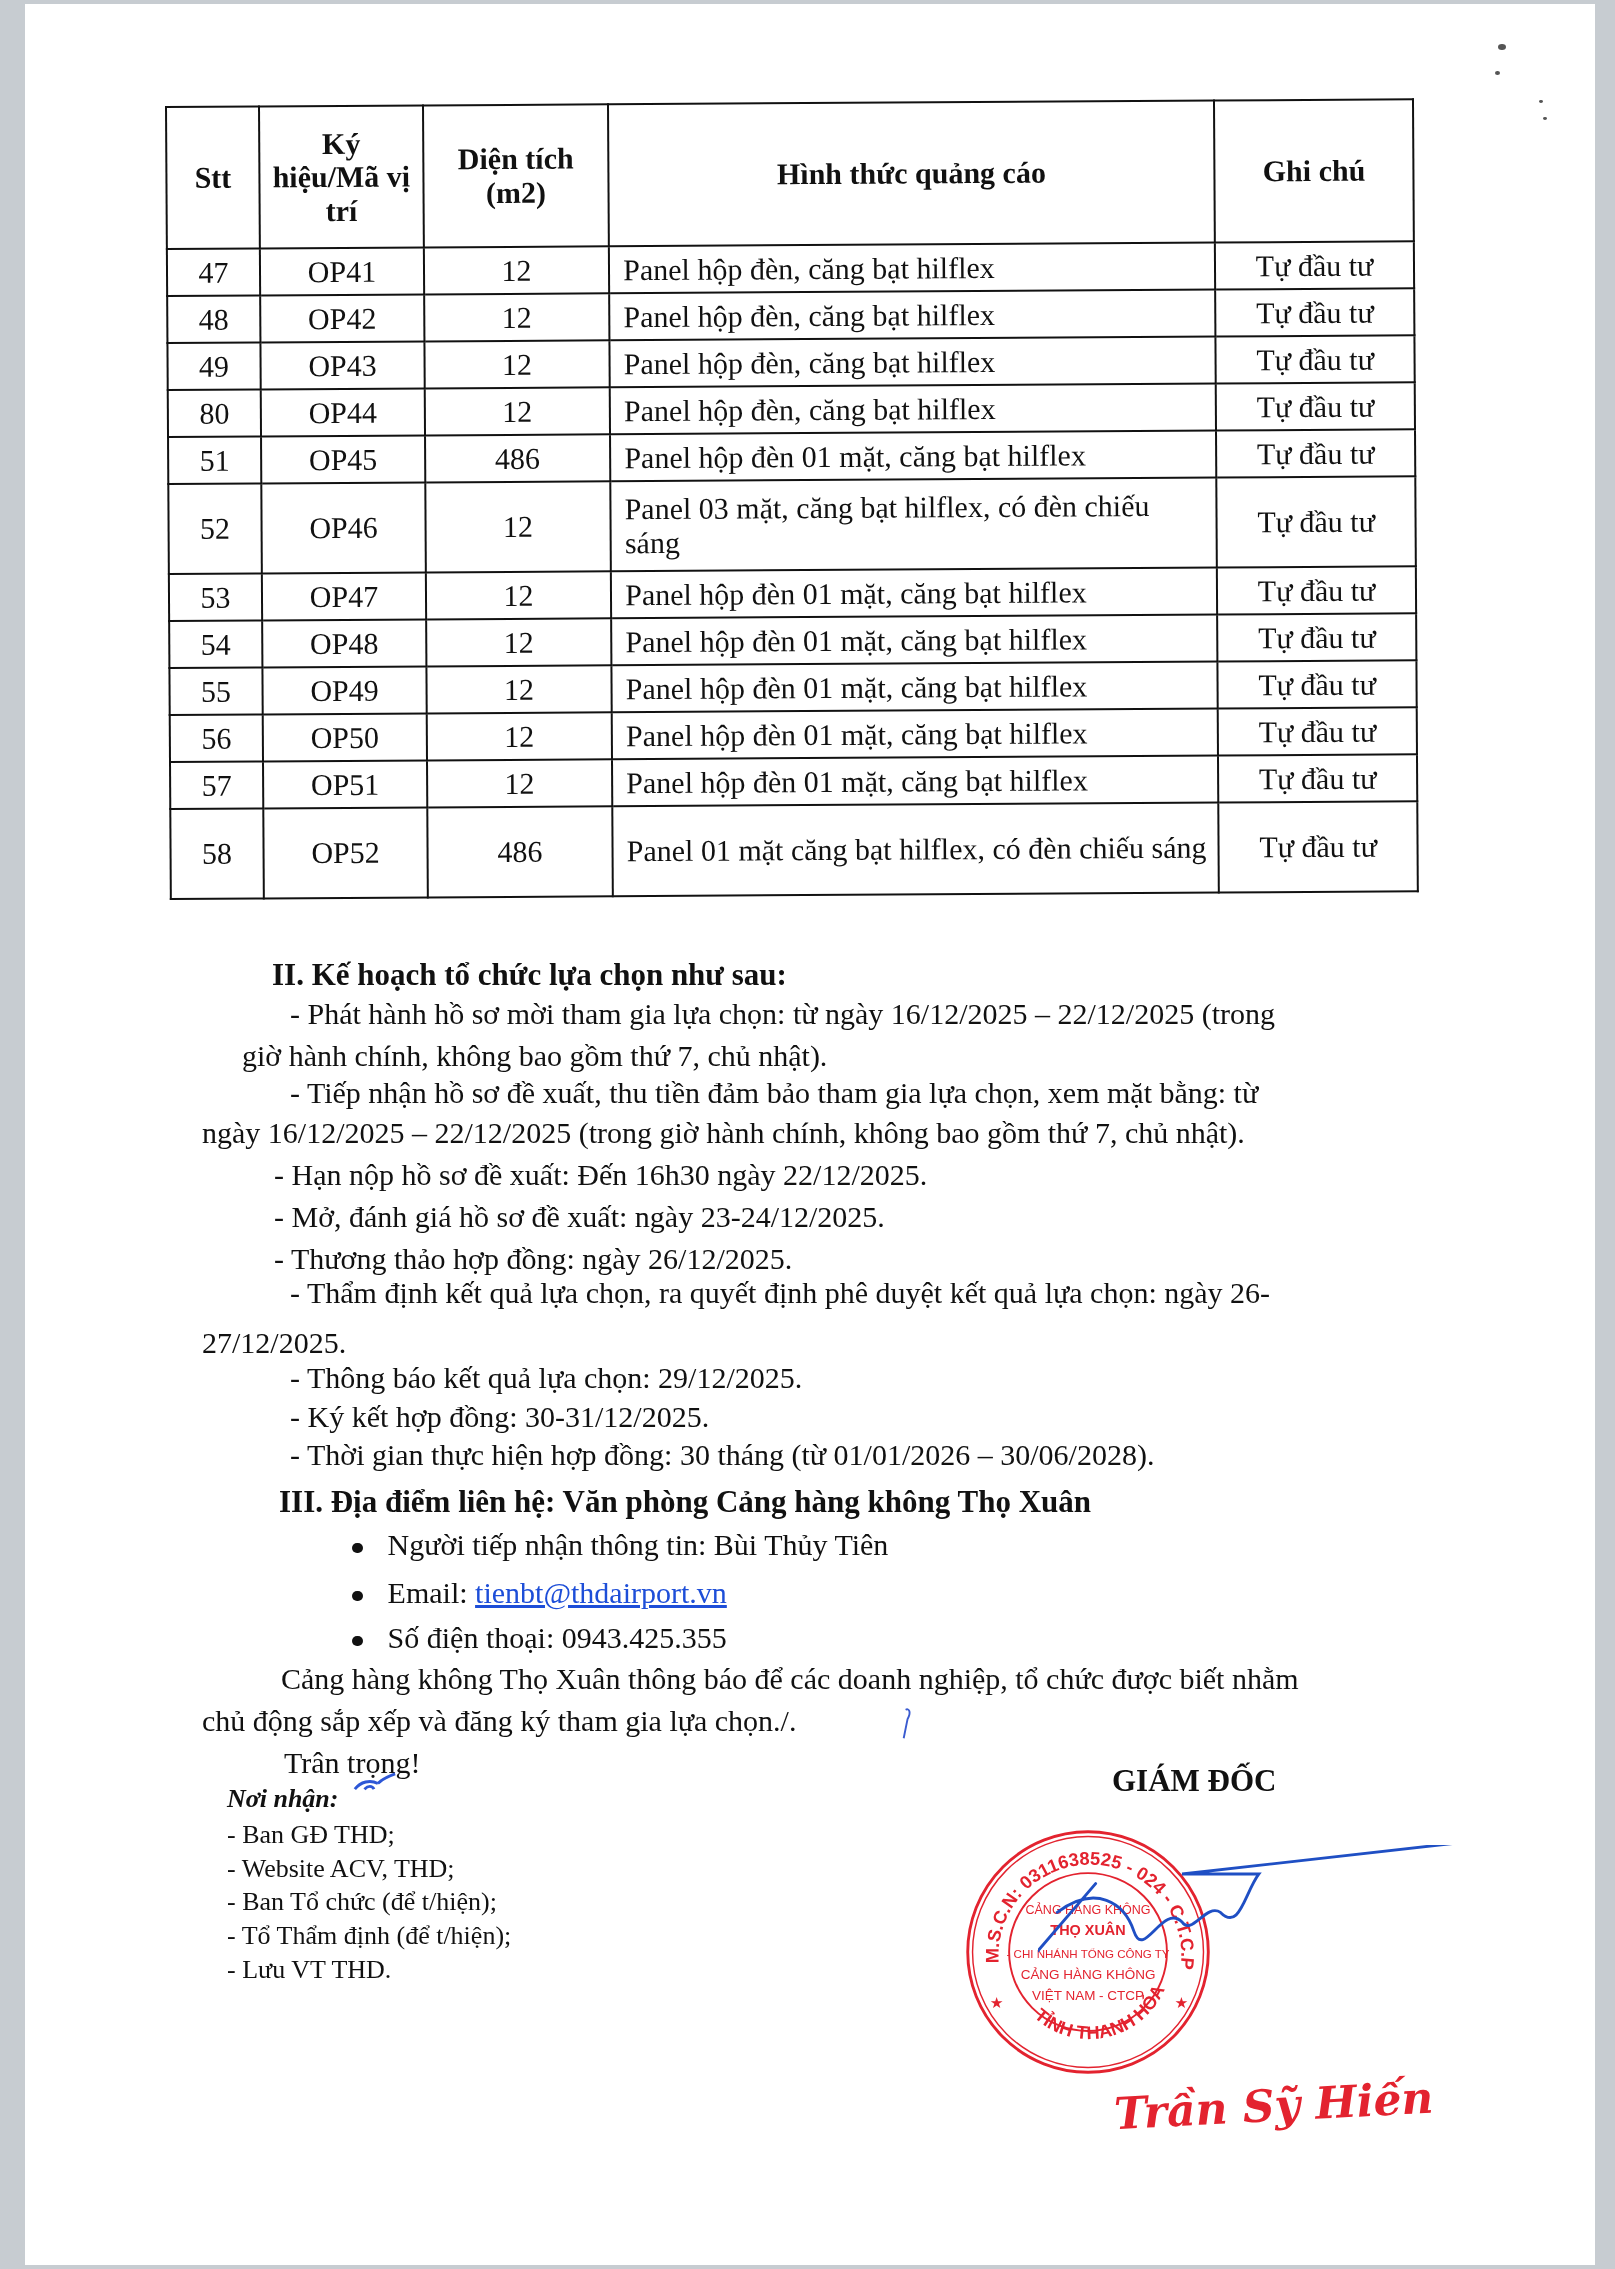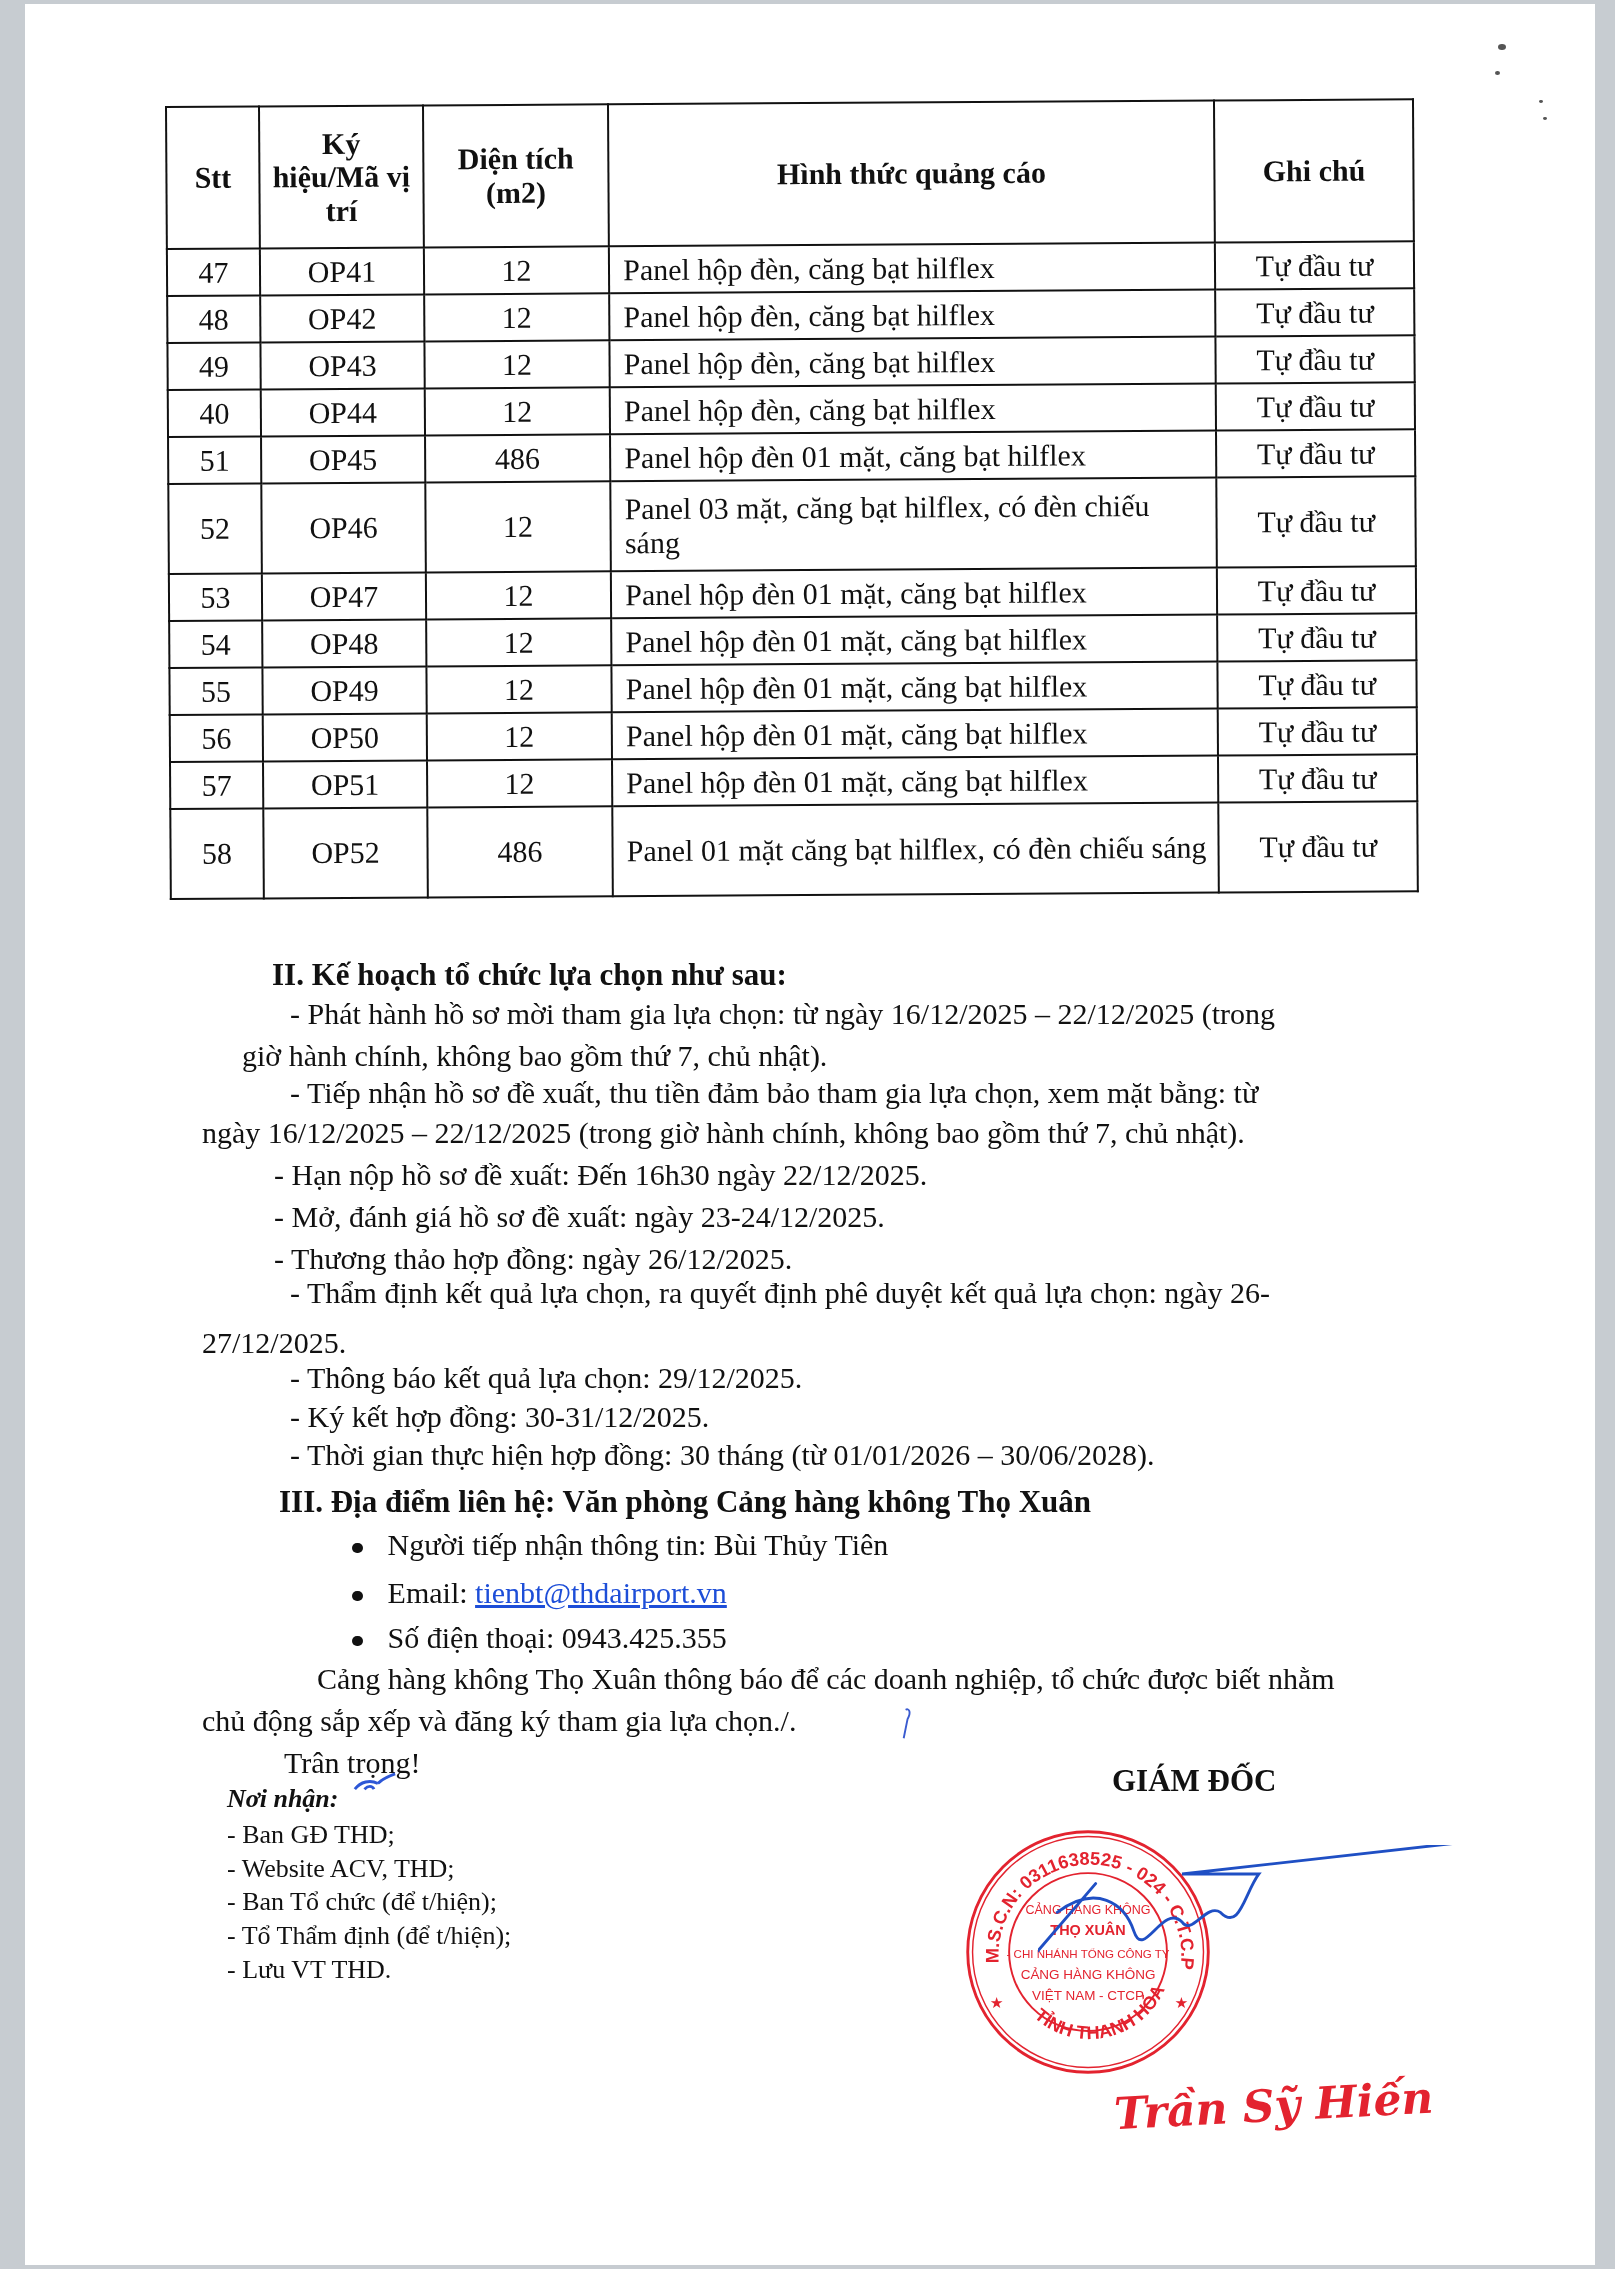--- a/index.html
+++ b/index.html
@@ -92,21 +92,21 @@
       <td>Tự đầu tư</td>
     </tr>
     <tr>
       <td>49</td>
       <td>OP43</td>
       <td>12</td>
       <td class="desc">Panel hộp đèn, căng bạt hilflex</td>
       <td>Tự đầu tư</td>
     </tr>
     <tr>
-      <td>40</td>
+      <td>80</td>
       <td>OP44</td>
       <td>12</td>
       <td class="desc">Panel hộp đèn, căng bạt hilflex</td>
       <td>Tự đầu tư</td>
     </tr>
     <tr>
       <td>51</td>
       <td>OP45</td>
       <td>486</td>
       <td class="desc">Panel hộp đèn 01 mặt, căng bạt hilflex</td>
@@ -187,21 +187,21 @@
   </div>
   <div class="bullet-line" style="left:352px;top:1576px;">
     <span class="bullet-dot"></span><span>Email: </span><a class="email">tienbt@thdairport.vn</a>
   </div>
   <div class="bullet-line" style="left:352px;top:1621px;">
     <span class="bullet-dot"></span><span>Số điện thoại: 0943.425.355</span>
   </div>
 </div>
 
 <div>
-  <div class="line" style="left:281px;top:1662px;font-size:30px;margin-left:36px;">Cảng hàng không Thọ Xuân thông báo để các doanh nghiệp, tổ chức được biết nhằm</div>
+  <div class="line" style="left:281px;top:1662px;font-size:30px;">Cảng hàng không Thọ Xuân thông báo để các doanh nghiệp, tổ chức được biết nhằm</div>
   <div class="line" style="left:202px;top:1704px;font-size:30px;">chủ động sắp xếp và đăng ký tham gia lựa chọn./.</div>
   <svg style="position:absolute;left:898px;top:1705px;" width="19" height="38" viewBox="0 0 20 40">
     <path d="M8 5 C12 3 14 8 10 15 L6 35" stroke="#3a5bd0" stroke-width="2" fill="none"></path>
   </svg>
   <div class="line" style="left:284px;top:1746px;font-size:30px;">Trân trọng!</div>
   <svg style="position:absolute;left:351px;top:1768px;" width="48" height="29" viewBox="0 0 50 30">
     <path d="M4 22 C10 14 20 12 28 16 M14 22 C18 18 22 18 24 22 M28 16 C34 10 40 8 46 6" stroke="#2d57d6" stroke-width="3" fill="none"></path>
   </svg>
 </div>
 

